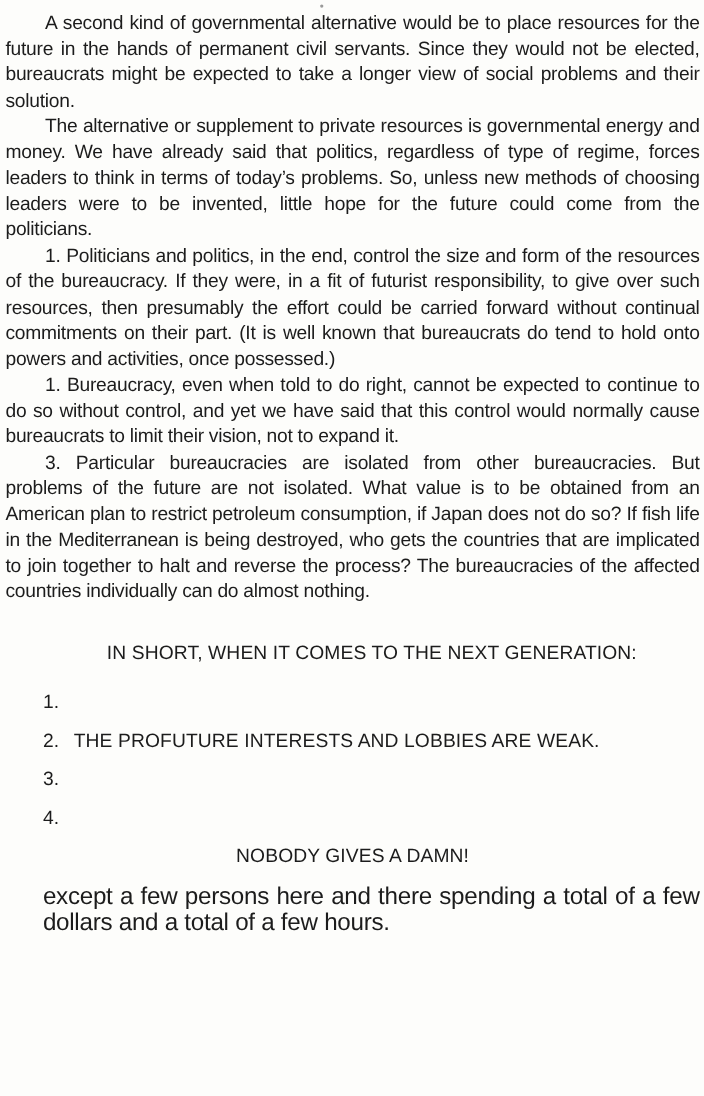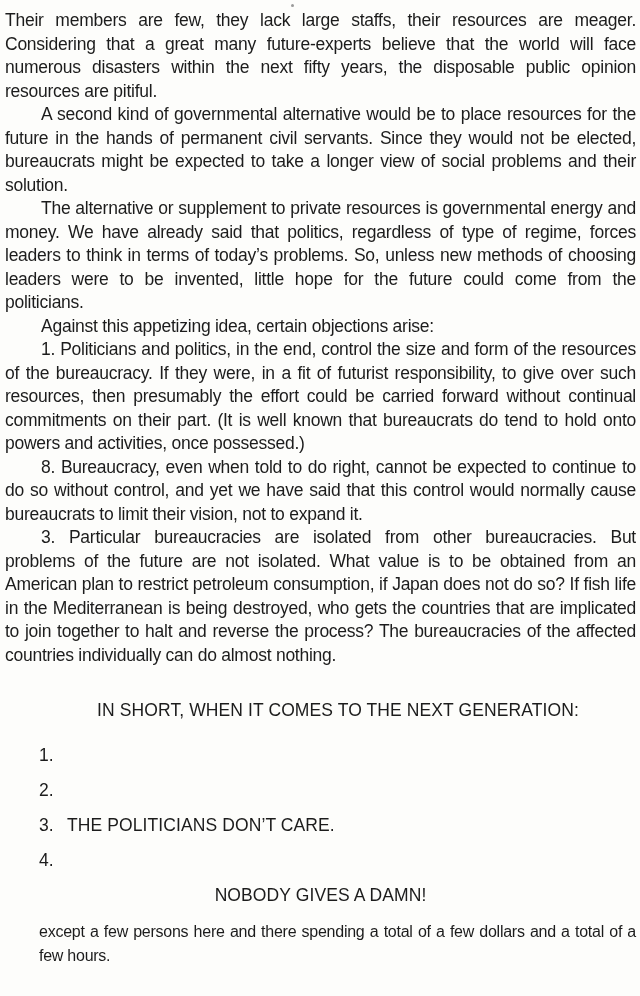--- a/index.html
+++ b/index.html
@@ -44,68 +44,66 @@
   .item-number { flex: 0 0 28px; }
   .exclamation-line {
     margin-top: 6px;
     font-size: 17.5px;
     line-height: 24px;
     letter-spacing: 0.1px;
     text-align: center;
   }
   .closing-par {
     margin: 13px 0 0 34px;
-    font-size: 16px;
+    font-size: 22px;
     line-height: 23.5px;
     letter-spacing: -0.25px;
     text-align: justify;
   }
   .scan-speck {
     position: absolute;
     top: 4px;
     left: 291px;
     width: 3px;
     height: 3px;
     background: #9a9a9a;
     border-radius: 50%;
   }
 </style>
 </head>
 <body>
 
 <div class="page">
   <span class="scan-speck"></span>
 
-  <p class="body-par">Their members are few, they lack large staffs, their resources are meager. Considering that a great many future-experts believe that the world will face numerous disasters within the next fifty years, the disposable public opinion resources are pitiful.</p>
 
   <p class="body-par indent">A second kind of governmental alternative would be to place resources for the future in the hands of permanent civil servants. Since they would not be elected, bureaucrats might be expected to take a longer view of social problems and their solution.</p>
 
   <p class="body-par indent">The alternative or supplement to private resources is governmental energy and money. We have already said that politics, regardless of type of regime, forces leaders to think in terms of today’s problems. So, unless new methods of choosing leaders were to be invented, little hope for the future could come from the politicians.</p>
 
-  <p class="body-par indent">Against this appetizing idea, certain objections arise:</p>
 
   <p class="body-par indent">1. Politicians and politics, in the end, control the size and form of the resources of the bureaucracy. If they were, in a fit of futurist responsibility, to give over such resources, then presumably the effort could be carried forward without continual commitments on their part. (It is well known that bureaucrats do tend to hold onto powers and activities, once possessed.)</p>
 
-  <p class="body-par indent">8. Bureaucracy, even when told to do right, cannot be expected to continue to do so without control, and yet we have said that this control would normally cause bureaucrats to limit their vision, not to expand it.</p>
+  <p class="body-par indent">1. Bureaucracy, even when told to do right, cannot be expected to continue to do so without control, and yet we have said that this control would normally cause bureaucrats to limit their vision, not to expand it.</p>
 
   <p class="body-par indent">3. Particular bureaucracies are isolated from other bureaucracies. But problems of the future are not isolated. What value is to be obtained from an American plan to restrict petroleum consumption, if Japan does not do so? If fish life in the Mediterranean is being destroyed, who gets the countries that are implicated to join together to halt and reverse the process? The bureaucracies of the affected countries individually can do almost nothing.</p>
 
   <div class="summary-section">
     <div class="summary-heading">IN SHORT, WHEN IT COMES TO THE NEXT GENERATION:</div>
 
     <div class="summary-list">
       <div class="summary-item">
         <span class="item-number">1.</span>
       </div>
       <div class="summary-item">
         <span class="item-number">2.</span>
+        <span class="item-text">THE PROFUTURE INTERESTS AND LOBBIES ARE WEAK.</span>
       </div>
       <div class="summary-item">
         <span class="item-number">3.</span>
-        <span class="item-text">THE POLITICIANS DON’T CARE.</span>
       </div>
       <div class="summary-item">
         <span class="item-number">4.</span>
       </div>
     </div>
   </div>
 
   <div class="exclamation-line">NOBODY GIVES A DAMN!</div>
 
   <p class="closing-par">except a few persons here and there spending a total of a few dollars and a total of a few hours.</p>

